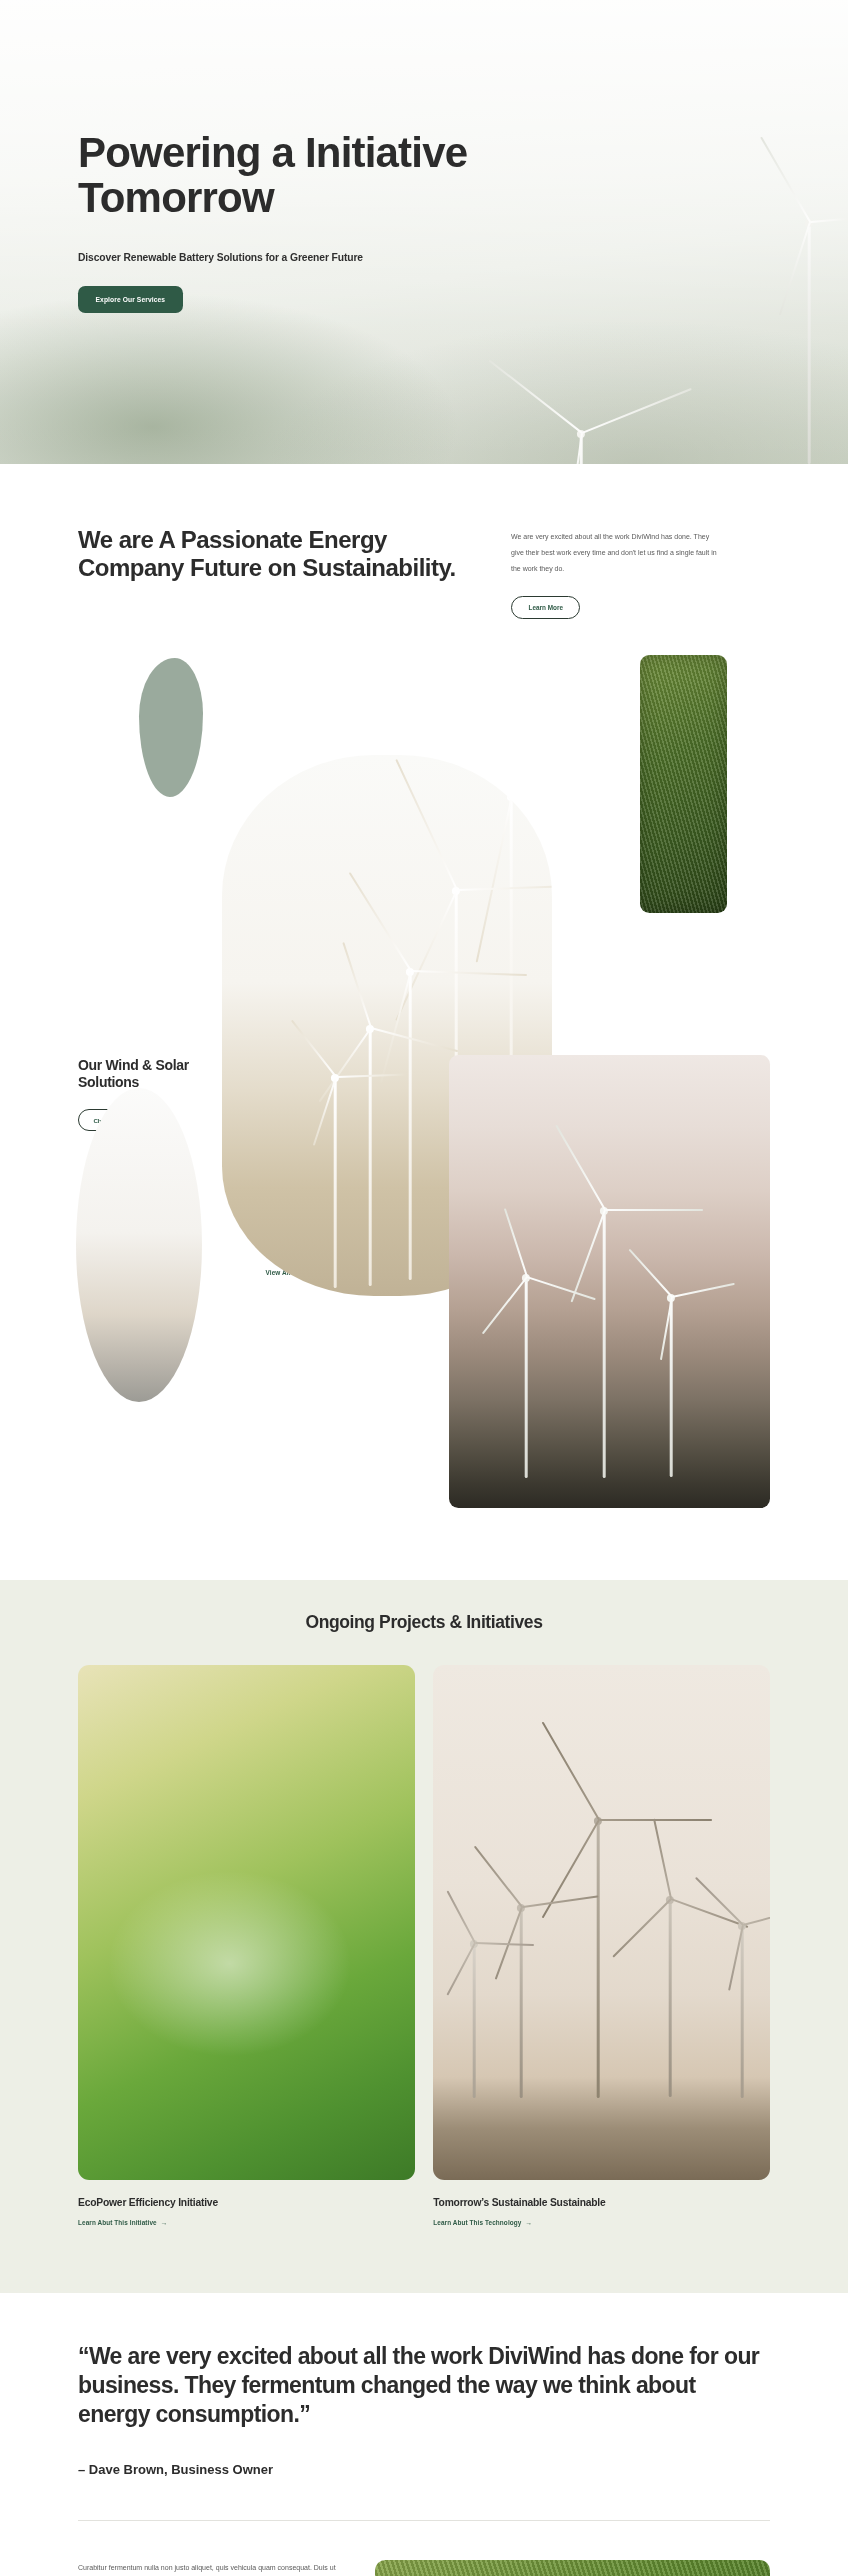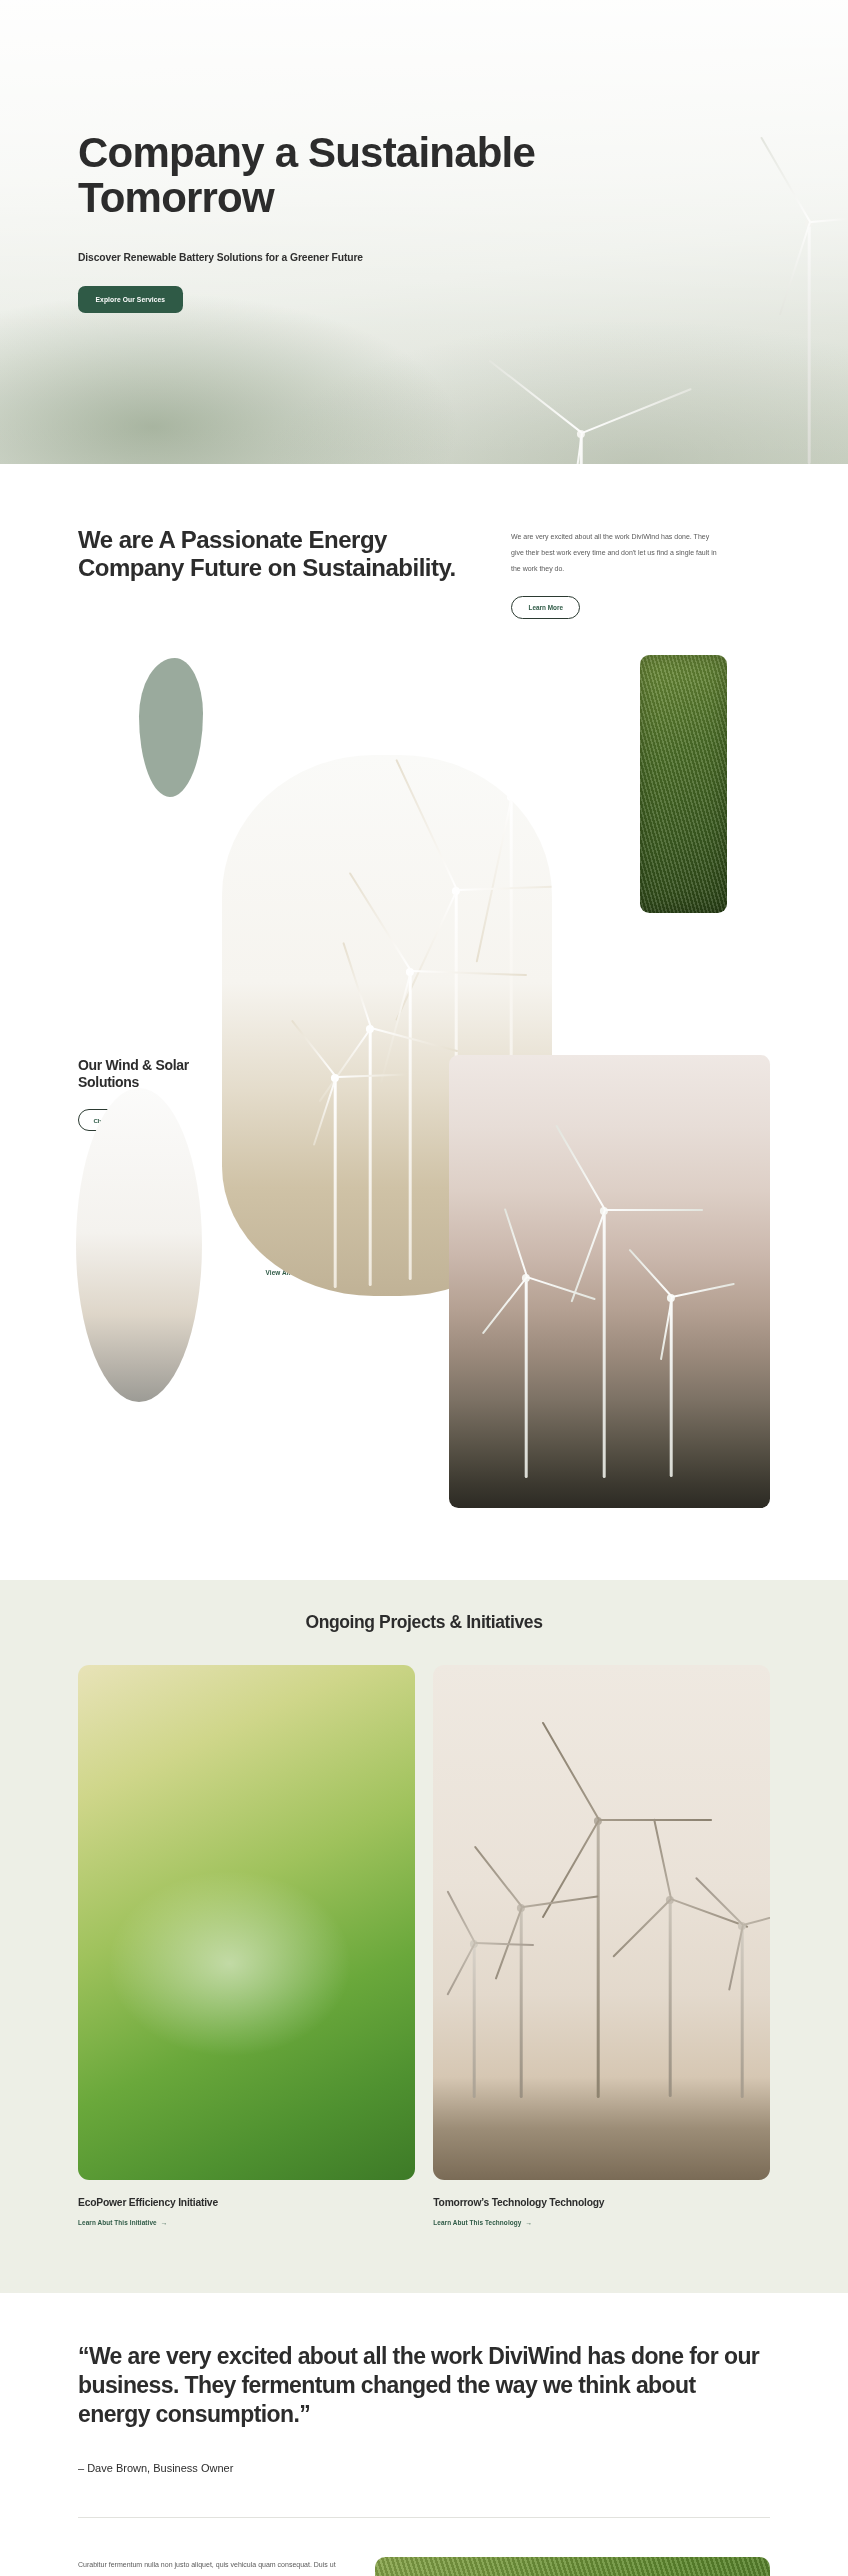--- a/index.html
+++ b/index.html
@@ -131,21 +131,21 @@
   }
   .proj-title { margin-top:17.5px; font-size:10.3px; font-weight:700; letter-spacing:-0.2px; color:#2c2c2c; }
   .proj-card .btn-ghost { margin-top:6.2px; margin-left:-2.1px; }
 
   
   .quote-sec { padding: 49px 78px 5.2px 78px; }
   .quote {
     font-size:23px; line-height:1.28; font-weight:700; letter-spacing:-0.6px; color:#2c2c2c;
     max-width:690px;
   }
-  .quote-by { margin-top:32px; font-size:11px; font-weight:400; color:#2c2c2c; }
+  .quote-by { margin-top:32px; font-size:13px; font-weight:700; color:#2c2c2c; }
   .hr { height:0.5px; background:#e2e2dd; margin: 38px 78px 0 78px; }
 
   
   .ti { display:flex; gap:24px; padding: 39px 78px 0 78px; align-items:flex-start; }
   .ti-left { flex:0 0 273px; }
   .ti-p { font-size:7px; line-height:2.3; color:#5a5a5a; }
   .ti-right { flex:1; }
   .ti-grass {
     height:392px; border-radius:10.3px; overflow:hidden; position:relative;
     background:
@@ -202,21 +202,21 @@
       <div class="turbine" style="left:192px; top:743px;">
         
         
         
         
         
       </div>
     </div>
 
     <div class="hero-inner">
-      <h1 class="hero-title">Company a Sustainable Tomorrow</h1>
+      <h1 class="hero-title">Powering a Initiative Tomorrow</h1>
       <p class="hero-sub">Discover Renewable Battery Solutions for a Greener Future</p>
       <button class="btn btn-solid">Explore Our Services</button>
     </div>
   </section>
 
   <section class="about">
     <div class="about-left">
       <h2 class="about-h">We are A Passionate Energy Company Future on Sustainability.</h2>
     </div>
     <div class="about-right">
@@ -379,21 +379,21 @@
             </div>
             <div class="turbine" style="left:41px; top:278px;">
               <div class="t-mast" style="height:155px; background:linear-gradient(to bottom,#d9d3ca,#aaa193);"></div>
               <div class="t-hub" style="background:#d2ccc1;"></div>
               <div class="t-blade" style="height:59px; transform:rotate(28deg); background:linear-gradient(to bottom,#c4bcb0,#a69c90);"></div>
               <div class="t-blade" style="height:59px; transform:rotate(152deg); background:linear-gradient(to bottom,#c4bcb0,#a69c90);"></div>
               <div class="t-blade" style="height:59px; transform:rotate(272deg); background:linear-gradient(to bottom,#c4bcb0,#a69c90);"></div>
             </div>
           </div>
         </div>
-        <div class="proj-title">Tomorrow’s Technology Technology</div>
+        <div class="proj-title">Tomorrow’s Sustainable Sustainable</div>
         <button class="btn btn-ghost">
           <span>Learn Abut This Technology</span>
           <span class="arr">→</span>
         </button>
       </div>
 
     </div>
   </section>
 
   <section class="quote-sec">

